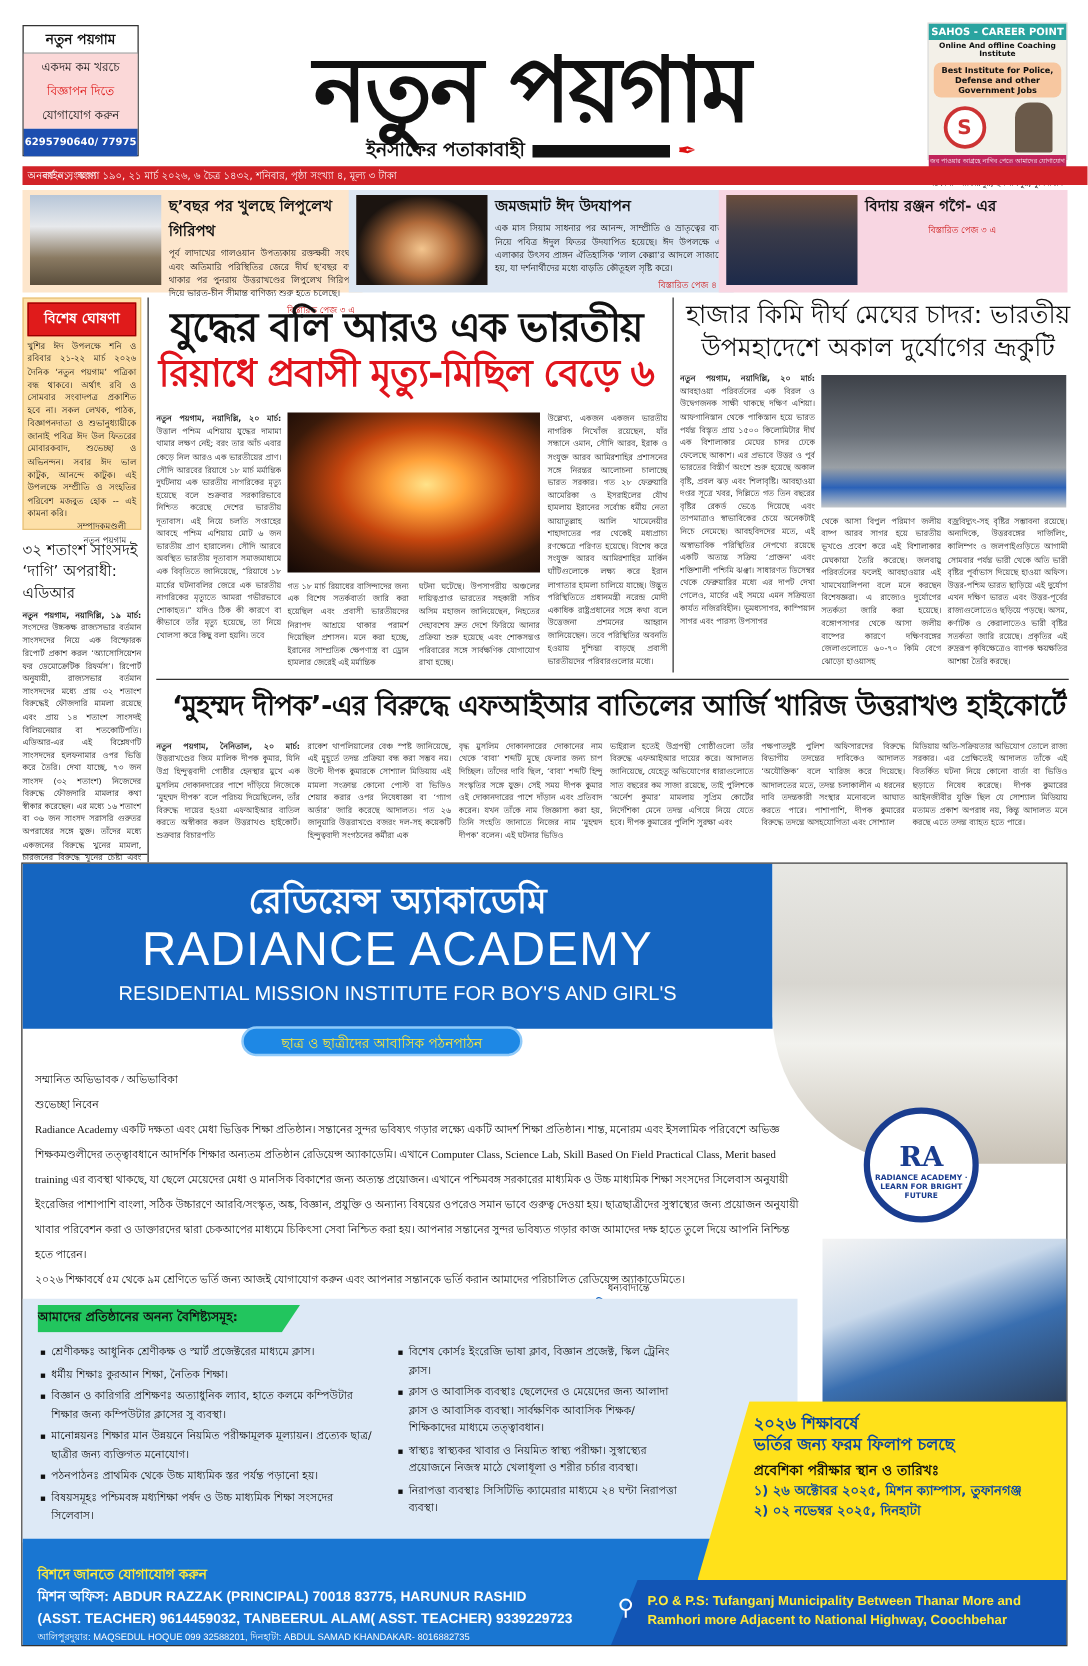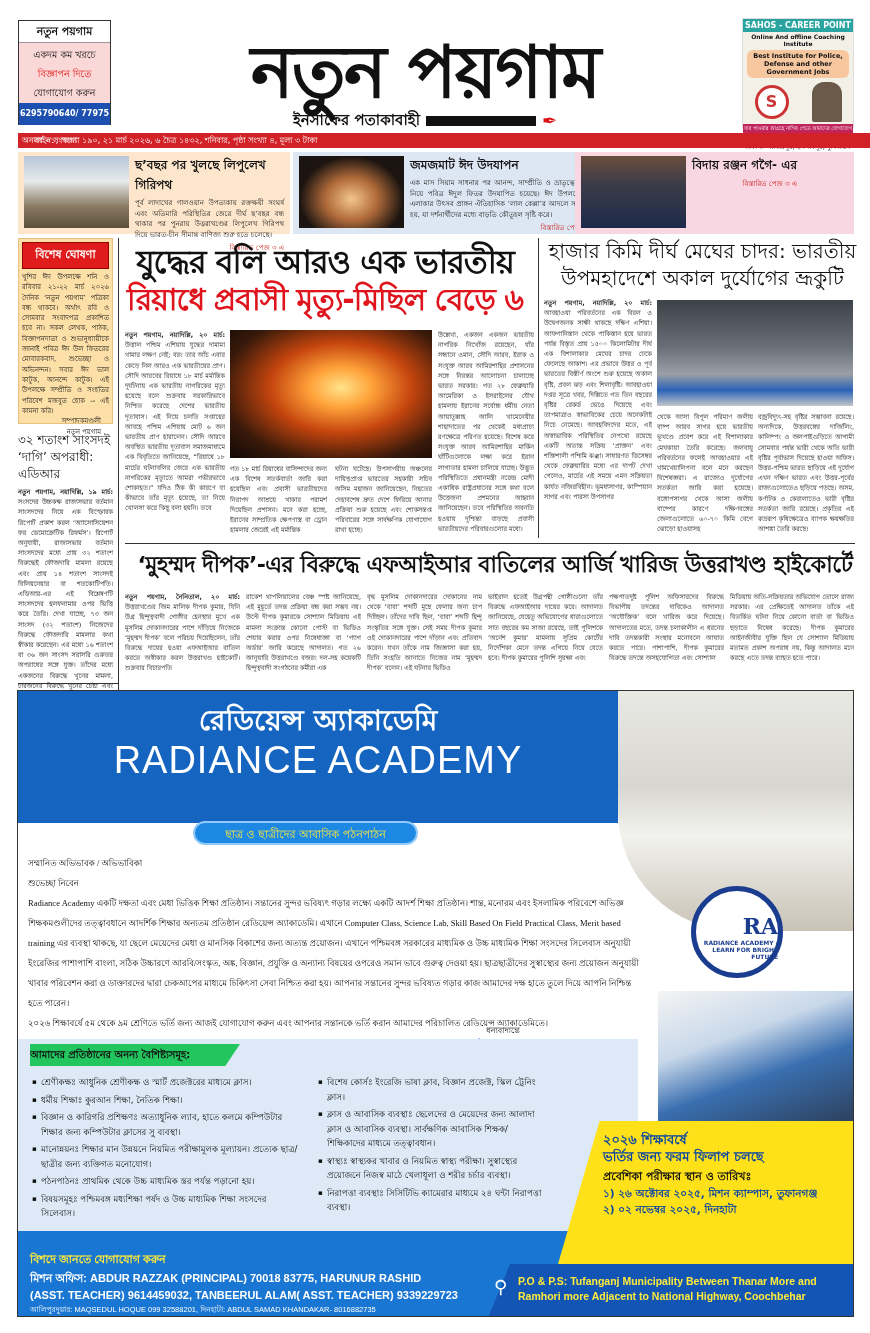--- a/index.html
+++ b/index.html
@@ -73,21 +73,21 @@
 .ad .contact .ch{color:#ffeb3b;font-size:11px;font-weight:bold}
 .ad .contact .cl{font-size:11px;font-weight:bold;line-height:17px}
 .ad .contact .cs{font-size:7.5px}
 .ad .yellow{position:absolute;left:540px;top:430px;width:297px;height:143px;background:#ffe11a;clip-path:polygon(14% 0,100% 0,100% 100%,0 100%)}
 .ad .yt{position:absolute;left:585px;top:440px;width:245px;color:#0d47a1;font-weight:bold}
 .ad .yt .a{font-size:13px;line-height:17px}
 .ad .yt .b{font-size:11px;color:#111;margin-top:4px;line-height:16px}
 .ad .yt .c{font-size:10.5px;line-height:16px}
 .ad .addr{position:absolute;left:470px;top:573px;width:367px;height:54px;background:#1255b5;color:#ffeb3b;font-size:10.5px;font-weight:bold;font-family:"Liberation Sans",sans-serif;padding:10px 10px 0 30px;line-height:15px;clip-path:polygon(6% 0,100% 0,100% 100%,0 100%)}
 .ad .pin{position:absolute;left:476px;top:585px;color:#fff;font-size:18px}
-.ad .logo{position:absolute;left:673px;top:195px;width:92px;height:92px;border-radius:50%;background:#fff;border:5px solid #1a3d8f;text-align:right;font-size:6px;font-weight:bold;color:#1a3d8f;padding-top:22px}
+.ad .logo{position:absolute;left:673px;top:195px;width:92px;height:92px;border-radius:50%;background:#fff;border:5px solid #1a3d8f;text-align:center;font-size:6px;font-weight:bold;color:#1a3d8f;padding-top:22px}
 .ad .logo .ra{font-size:22px;font-family:"DejaVu Serif",serif}
 .ad .photo2{position:absolute;left:640px;top:300px;width:197px;height:135px;background:linear-gradient(160deg,#f4f4f4 0%,#c8d8ea 35%,#3a6fb0 60%,#2c3e58 100%)}
 </style>
 </head>
 <body>
 
 <div class="abs ad-left">
   <div class="logo">নতুন পয়গাম</div>
   <div class="body">
     <div>একদম কম খরচে</div>
@@ -125,21 +125,21 @@
 </div>
 
 <div class="abs teaser" style="left:18px;width:272px;background:#fde6cc">
   <div class="ph" style="background:linear-gradient(180deg,#b7c6d8 0%,#e7e9ec 35%,#8a7a62 70%,#5a4e3c 100%)"></div>
   <div>
     <h3>ছ’বছর পর খুলছে লিপুলেখ গিরিপথ</h3>
     <p>পূর্ব লাদাখের গালওয়ান উপত্যকায় রক্তক্ষয়ী সংঘর্ষ এবং অতিমারি পরিস্থিতির জেরে দীর্ঘ ছ’বছর বন্ধ থাকার পর পুনরায় উত্তরাখণ্ডের লিপুলেখ গিরিপথ দিয়ে ভারত-চীন সীমান্ত বাণিজ্য শুরু হতে চলেছে।</p>
     <div class="more">বিস্তারিত পেজ ৩ এ</div>
   </div>
 </div>
-<div class="abs teaser" style="left:293px;width:308px;background:#dde7f3">
+<div class="abs teaser" style="left:279px;width:308px;background:#dde7f3">
   <div class="ph" style="background:radial-gradient(ellipse at 50% 60%,#f3c58e 0%,#b06a3a 35%,#1b1410 70%)"></div>
   <div>
     <h3>জমজমাট ঈদ উদযাপন</h3>
     <p>এক মাস সিয়াম সাধনার পর আনন্দ, সাম্প্রীতি ও ভ্রাতৃত্বের বার্তা নিয়ে পবিত্র ঈদুল ফিতর উদযাপিত হয়েছে। ঈদ উপলক্ষে এই এলাকার উৎসব প্রাঙ্গন ঐতিহাসিক ‘লাল কেল্লা’র আদলে সাজানো হয়, যা দর্শনার্থীদের মধ্যে বাড়তি কৌতূহল সৃষ্টি করে।</p>
     <div class="more">বিস্তারিত পেজ ৪ এ</div>
   </div>
 </div>
 <div class="abs teaser" style="left:575px;width:279px;background:#f8d6e2">
   <div class="ph" style="background:linear-gradient(180deg,#6a4e3e 0%,#3b3b48 40%,#1d2a4a 100%)"></div>
   <div>
@@ -183,20 +183,21 @@
 <div class="abs col" style="left:246px;top:592px;width:115px;height:90px;overflow:hidden">রাকেশ থাপলিয়ালের বেঞ্চ স্পষ্ট জানিয়েছে, এই মুহূর্তে তদন্ত প্রক্রিয়া বন্ধ করা সম্ভব নয়। উল্টে দীপক কুমারকে সোশ্যাল মিডিয়ায় এই মামলা সংক্রান্ত কোনো পোস্ট বা ভিডিও শেয়ার করার ওপর নিষেধাজ্ঞা বা ‘গ্যাগ অর্ডার’ জারি করেছে আদালত। গত ২৬ জানুয়ারি উত্তরাখণ্ডে বজরং দল-সহ কয়েকটি হিন্দুত্ববাদী সংগঠনের কর্মীরা এক</div>
 <div class="abs col" style="left:367px;top:592px;width:115px;height:90px;overflow:hidden">বৃদ্ধ মুসলিম দোকানদারের দোকানের নাম থেকে ‘বাবা’ শব্দটি মুছে ফেলার জন্য চাপ দিচ্ছিল। তাঁদের দাবি ছিল, ‘বাবা’ শব্দটি হিন্দু সংস্কৃতির সঙ্গে যুক্ত। সেই সময় দীপক কুমার ওই দোকানদারের পাশে দাঁড়ান এবং প্রতিবাদ করেন। যখন তাঁকে নাম জিজ্ঞাসা করা হয়, তিনি সংহতি জানাতে নিজের নাম ‘মুহম্মদ দীপক’ বলেন। এই ঘটনার ভিডিও</div>
 <div class="abs col" style="left:488px;top:592px;width:115px;height:90px;overflow:hidden">ভাইরাল হতেই উগ্রপন্থী গোষ্ঠীগুলো তাঁর বিরুদ্ধে এফআইআর দায়ের করে। আদালত জানিয়েছে, যেহেতু অভিযোগের ধারাগুলোতে সাত বছরের কম সাজা রয়েছে, তাই পুলিশকে ‘অর্নেশ কুমার’ মামলায় সুপ্রিম কোর্টের নির্দেশিকা মেনে তদন্ত এগিয়ে নিয়ে যেতে হবে। দীপক কুমারের পুলিশি সুরক্ষা এবং</div>
 <div class="abs col" style="left:609px;top:592px;width:115px;height:90px;overflow:hidden">পক্ষপাতদুষ্ট পুলিশ অফিসারদের বিরুদ্ধে বিভাগীয় তদন্তের দাবিকেও আদালত ‘অযৌক্তিক’ বলে খারিজ করে দিয়েছে। আদালতের মতে, তদন্ত চলাকালীন এ ধরনের দাবি তদন্তকারী সংস্থার মনোবলে আঘাত করতে পারে। পাশাপাশি, দীপক কুমারের বিরুদ্ধে তদন্তে অসহযোগিতা এবং সোশ্যাল</div>
 <div class="abs col" style="left:730px;top:592px;width:124px;height:90px;overflow:hidden">মিডিয়ায় অতি-সক্রিয়তার অভিযোগ তোলে রাজ্য সরকার। এর প্রেক্ষিতেই আদালত তাঁকে এই বিতর্কিত ঘটনা নিয়ে কোনো বার্তা বা ভিডিও ছড়াতে নিষেধ করেছে। দীপক কুমারের আইনজীবীর যুক্তি ছিল যে সোশ্যাল মিডিয়ায় মতামত প্রকাশ অপরাধ নয়, কিন্তু আদালত মনে করছে এতে তদন্ত ব্যাহত হতে পারে।</div>
 
 <div class="abs ad">
   <div class="topband"></div>
   <div class="bn">রেডিয়েন্স অ্যাকাডেমি</div>
   <div class="en">RADIANCE ACADEMY</div>
+  <div class="tag">RESIDENTIAL MISSION INSTITUTE FOR BOY'S AND GIRL'S</div>
   <div class="pill">ছাত্র ও ছাত্রীদের আবাসিক পঠনপাঠন</div>
   <div class="photo1"></div>
   <div class="photo2"></div>
   <div class="logo">
     <div class="ra">RA</div>
     <div>RADIANCE ACADEMY · LEARN FOR BRIGHT FUTURE</div>
   </div>
   <div class="ctext">
     <div>সম্মানিত অভিভাবক / অভিভাবিকা</div>
     <div>শুভেচ্ছা নিবেন</div>

